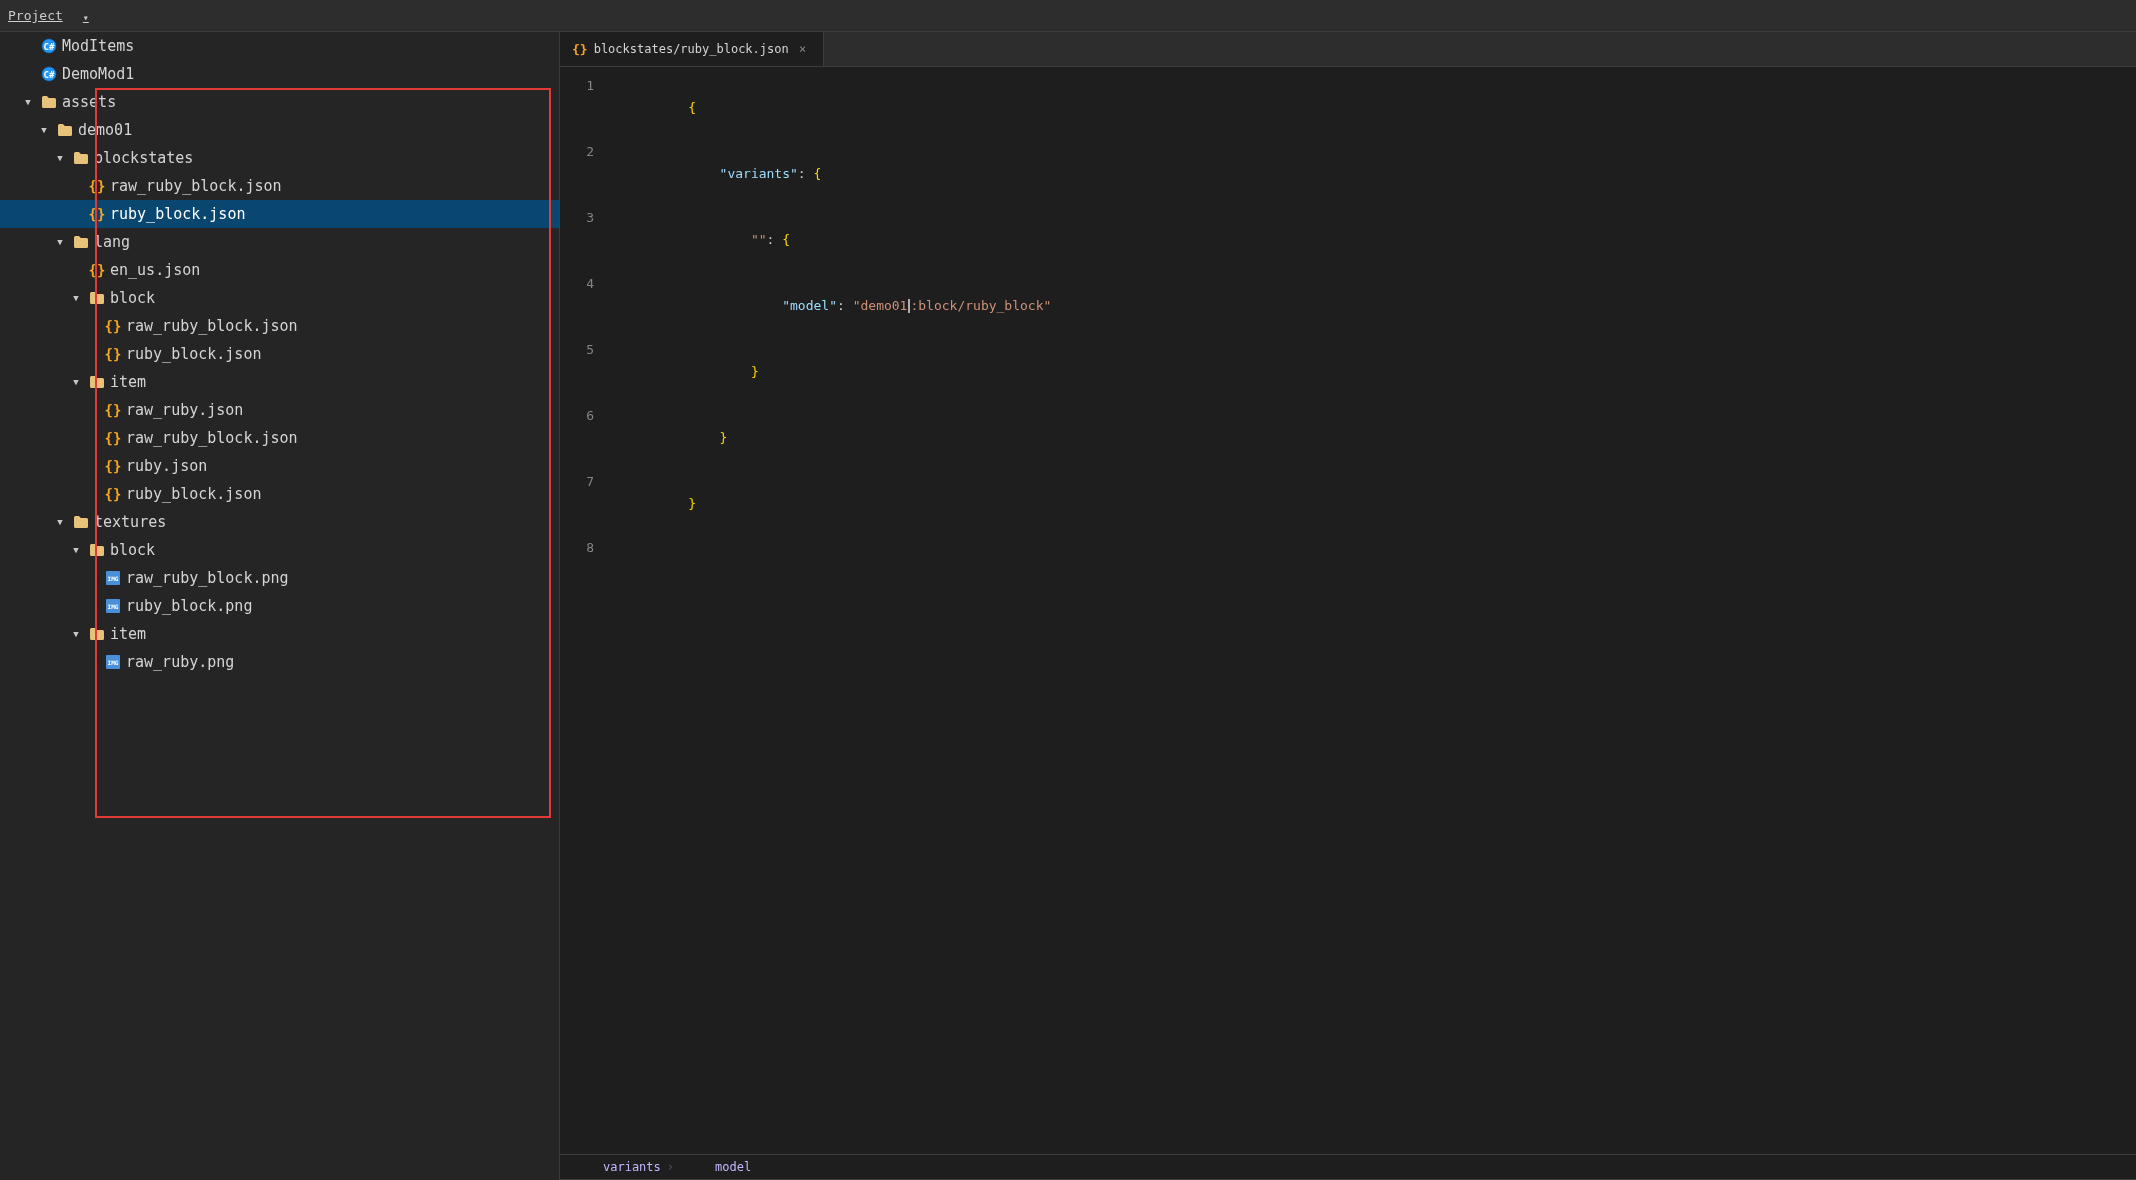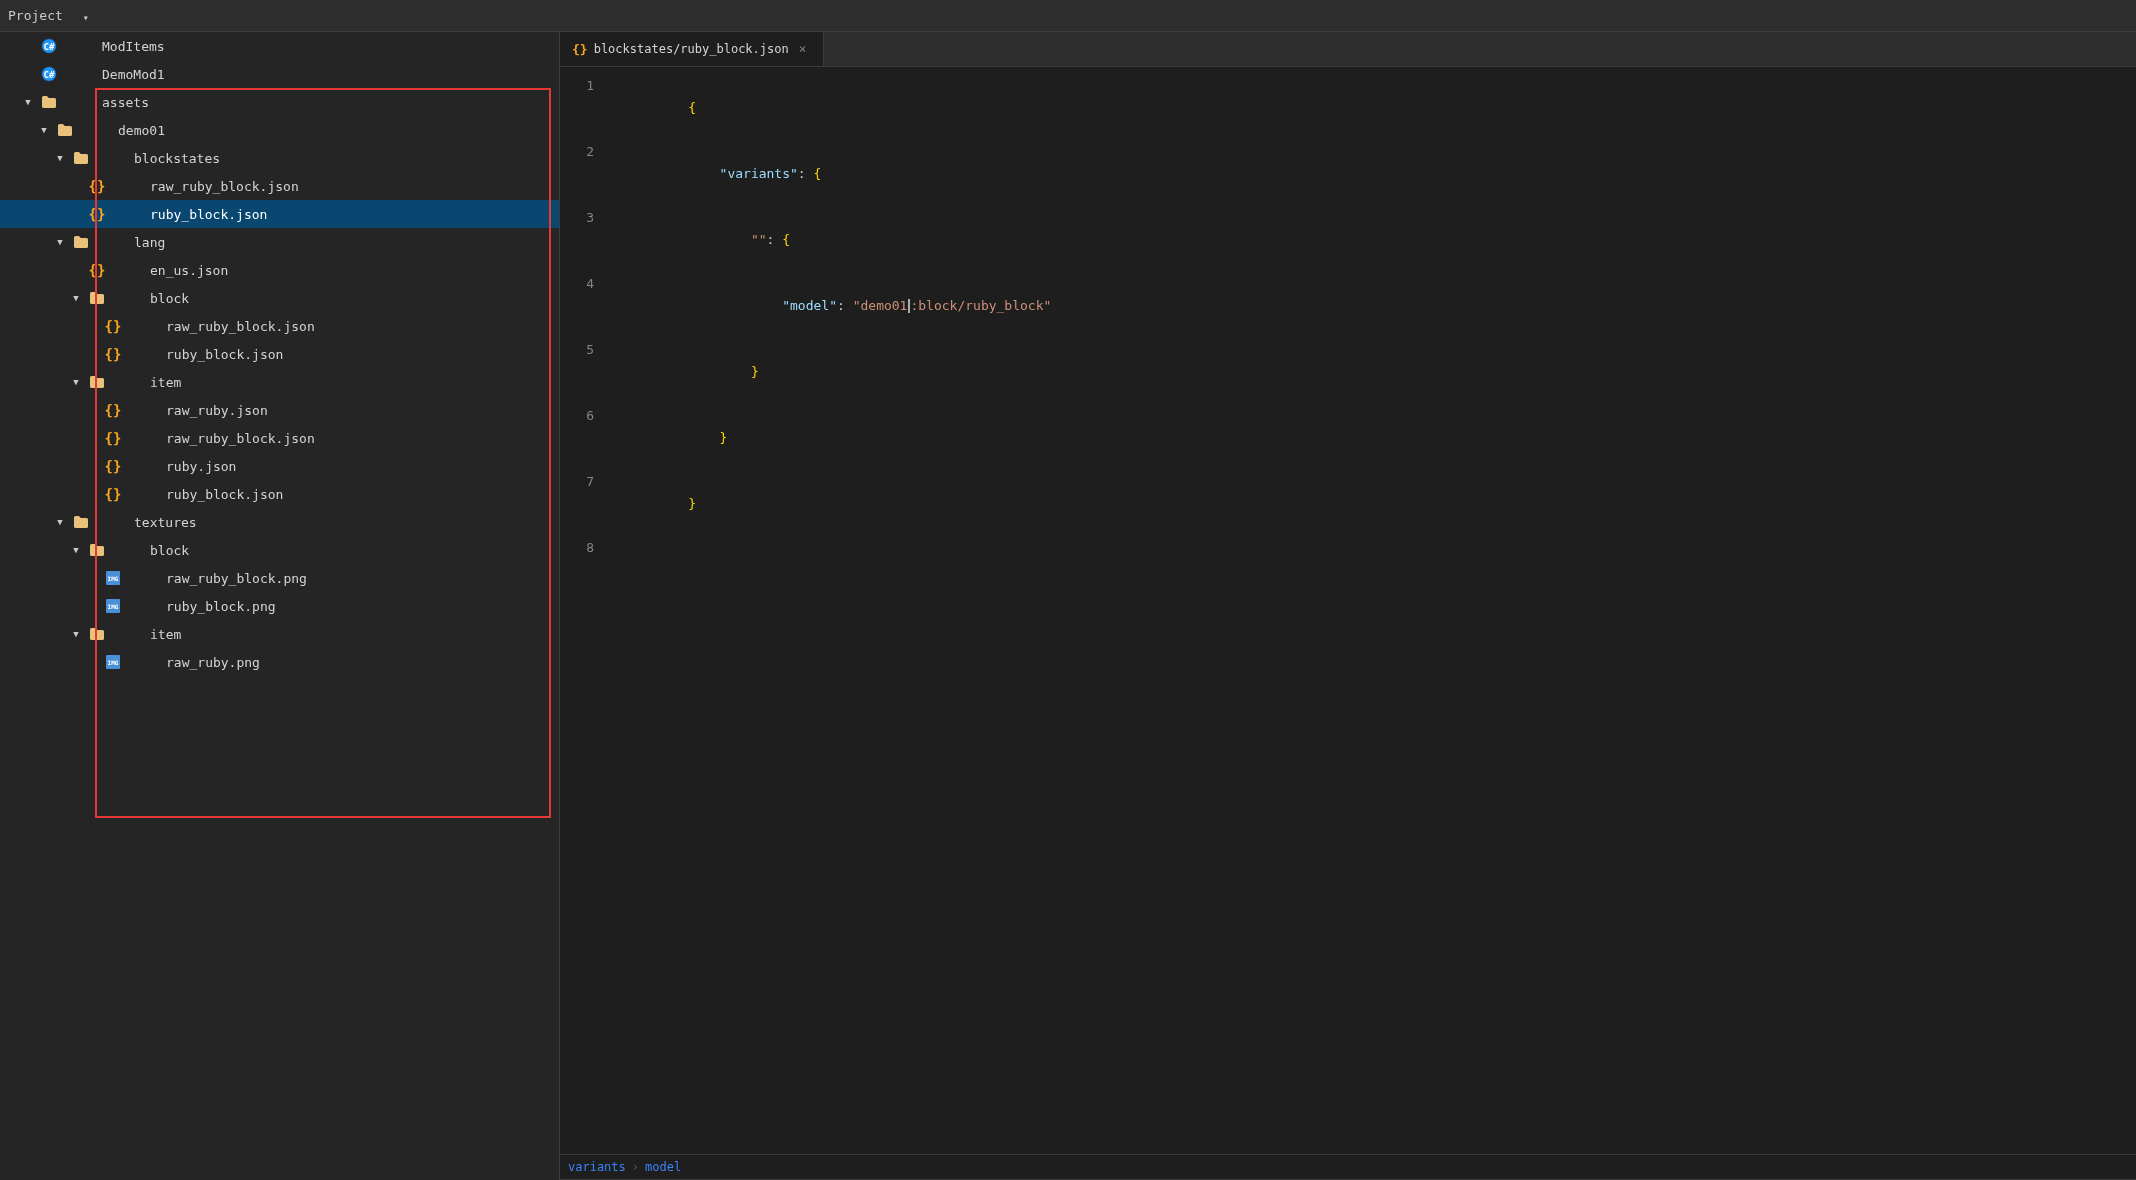--- a/index.html
+++ b/index.html
@@ -23,20 +23,21 @@
       padding: 0 8px;
       border-bottom: 1px solid #3c3c3c;
       gap: 8px;
     }
     .project-title {
       color: #cccccc;
       font-size: 13px;
       display: flex;
       align-items: flex-end;
       gap: 20px;
+      text-decoration: underline;
     }
     .chevron-down {
       font-size: 10px;
       color: #cccccc;
     }
 
     
     .main-layout {
       display: flex;
       flex: 1;
@@ -137,22 +138,21 @@
       width: 18px;
       height: 18px;
       display: inline-flex;
       align-items: center;
       justify-content: center;
       flex-shrink: 0;
     }
 
     .item-label {
       color: #d4d4d4;
-      font-size: 13px;
-      margin-left: 40px;
+      font-size: 15px;
     }
     .item-label.selected-label {
       color: #ffffff;
     }
 
     
     .sidebar::-webkit-scrollbar {
       width: 8px;
     }
     .sidebar::-webkit-scrollbar-track {
@@ -271,21 +271,21 @@
       display: flex;
       align-items: center;
       padding: 0 8px;
       gap: 4px;
       color: #8a8a8a;
       font-size: 12px;
       border-top: 1px solid #3c3c3c;
       border-bottom: 1px solid #3c3c3c;
     }
     .breadcrumb-sep { color: #555; margin: 0 2px; }
-    .breadcrumb-item { color: #3b82f6; }
+    .breadcrumb-item { color: #c4b5fd; margin-left: 35px; }
 
     
     .top-items {
       padding: 2px 0;
     }
 
     
     .cs-icon {
       display: inline-flex;
       align-items: center;

